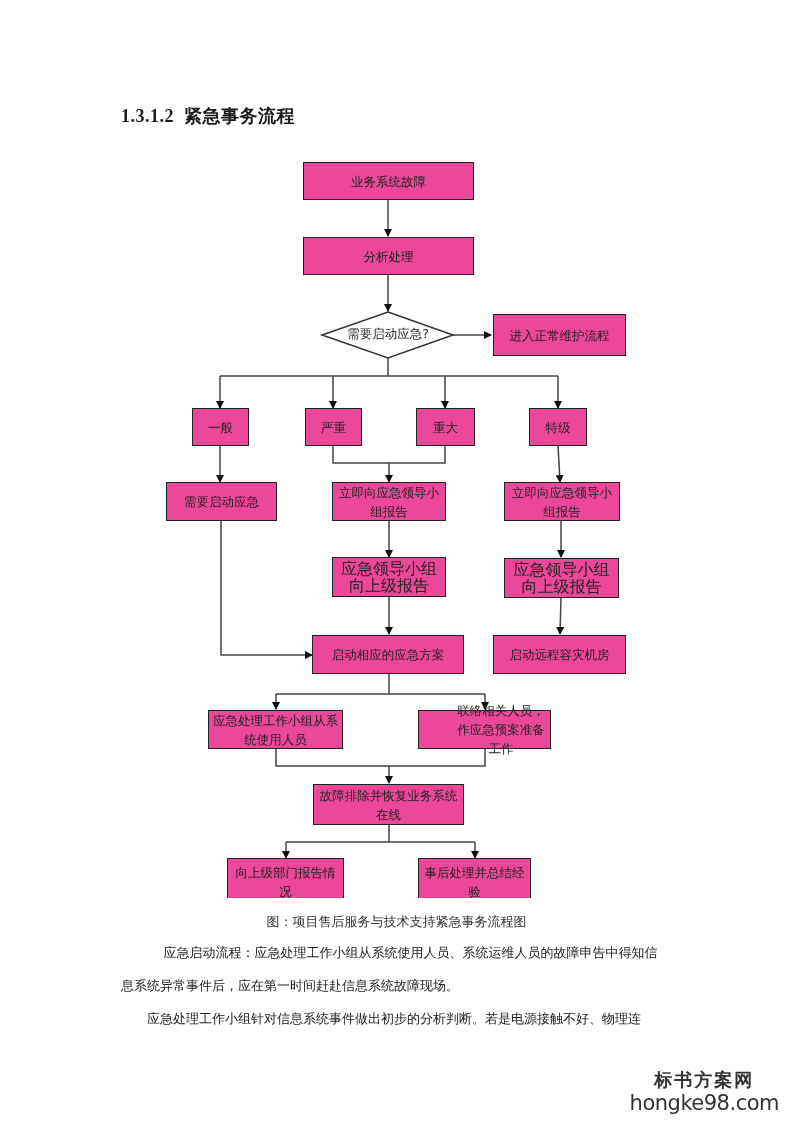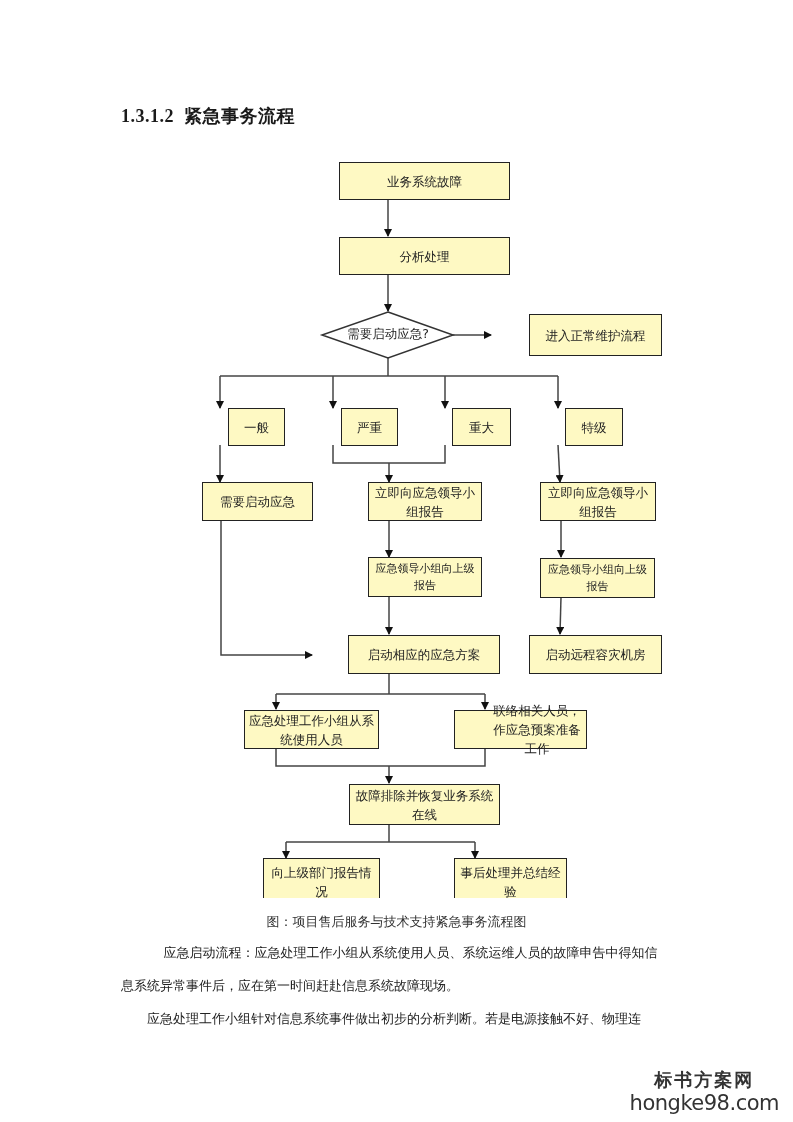--- a/index.html
+++ b/index.html
@@ -2,25 +2,25 @@
 <html><head>
   <meta charset="utf-8">
   <style>
     html, body { margin: 0; padding: 0; background: #ffffff; }
     body { width: 793px; height: 1122px; position: relative; overflow: hidden;
            font-family: "DejaVu Serif", "Liberation Serif", serif; color: #1a1a1a; }
     .heading { position: absolute; left: 121px; top: 104px; font-size: 18px; font-weight: bold;
                font-family: "Liberation Serif", "DejaVu Serif", serif; letter-spacing: 0.5px; }
     .heading .num { margin-right: 10px; }
     svg.flow { position: absolute; left: 0; top: 0; width: 793px; height: 1122px; }
-    .box { position: absolute; border: 1.5px solid #222; background: #fef9c3; box-sizing: border-box;
+    .box { position: absolute; border: 1.5px solid #222; background: #ec4899; box-sizing: border-box;
            display: flex; align-items: center; justify-content: center; text-align: center;
            font-size: 12.5px; line-height: 19px; font-family: "DejaVu Sans", "Liberation Sans", sans-serif;
-           color: #222; padding: 0 4px; margin-left: 36px; }
-    .box.small { font-size: 11px; line-height: 17px; align-items: center; }
+           color: #222; padding: 0 4px; }
+    .box.small { font-size: 16px; line-height: 17px; align-items: center; }
     .box.open-bottom { border-bottom: none; align-items: flex-start; padding-top: 4px; }
     .diamond-label { position: absolute; font-size: 12.5px; font-family: "DejaVu Sans", "Liberation Sans", sans-serif;
                      text-align: center; color: #222; }
     .caption { position: absolute; left: 0; width: 793px; top: 913px; text-align: center; font-size: 13px; color: #333; }
     .para { position: absolute; left: 121px; width: 553px; font-size: 13px; color: #222; }
     .para.indent { text-indent: 26px; }
     .watermark { position: absolute; right: 14px; top: 1068px; text-align: center; color: #333; }
     .watermark .wm-cn { font-size: 18px; font-weight: bold; letter-spacing: 2px; font-family: "DejaVu Serif", serif; }
     .watermark .wm-url { font-size: 21px; font-family: "DejaVu Sans", "Liberation Sans", sans-serif; letter-spacing: -0.5px; line-height: 22px; }
   </style>

